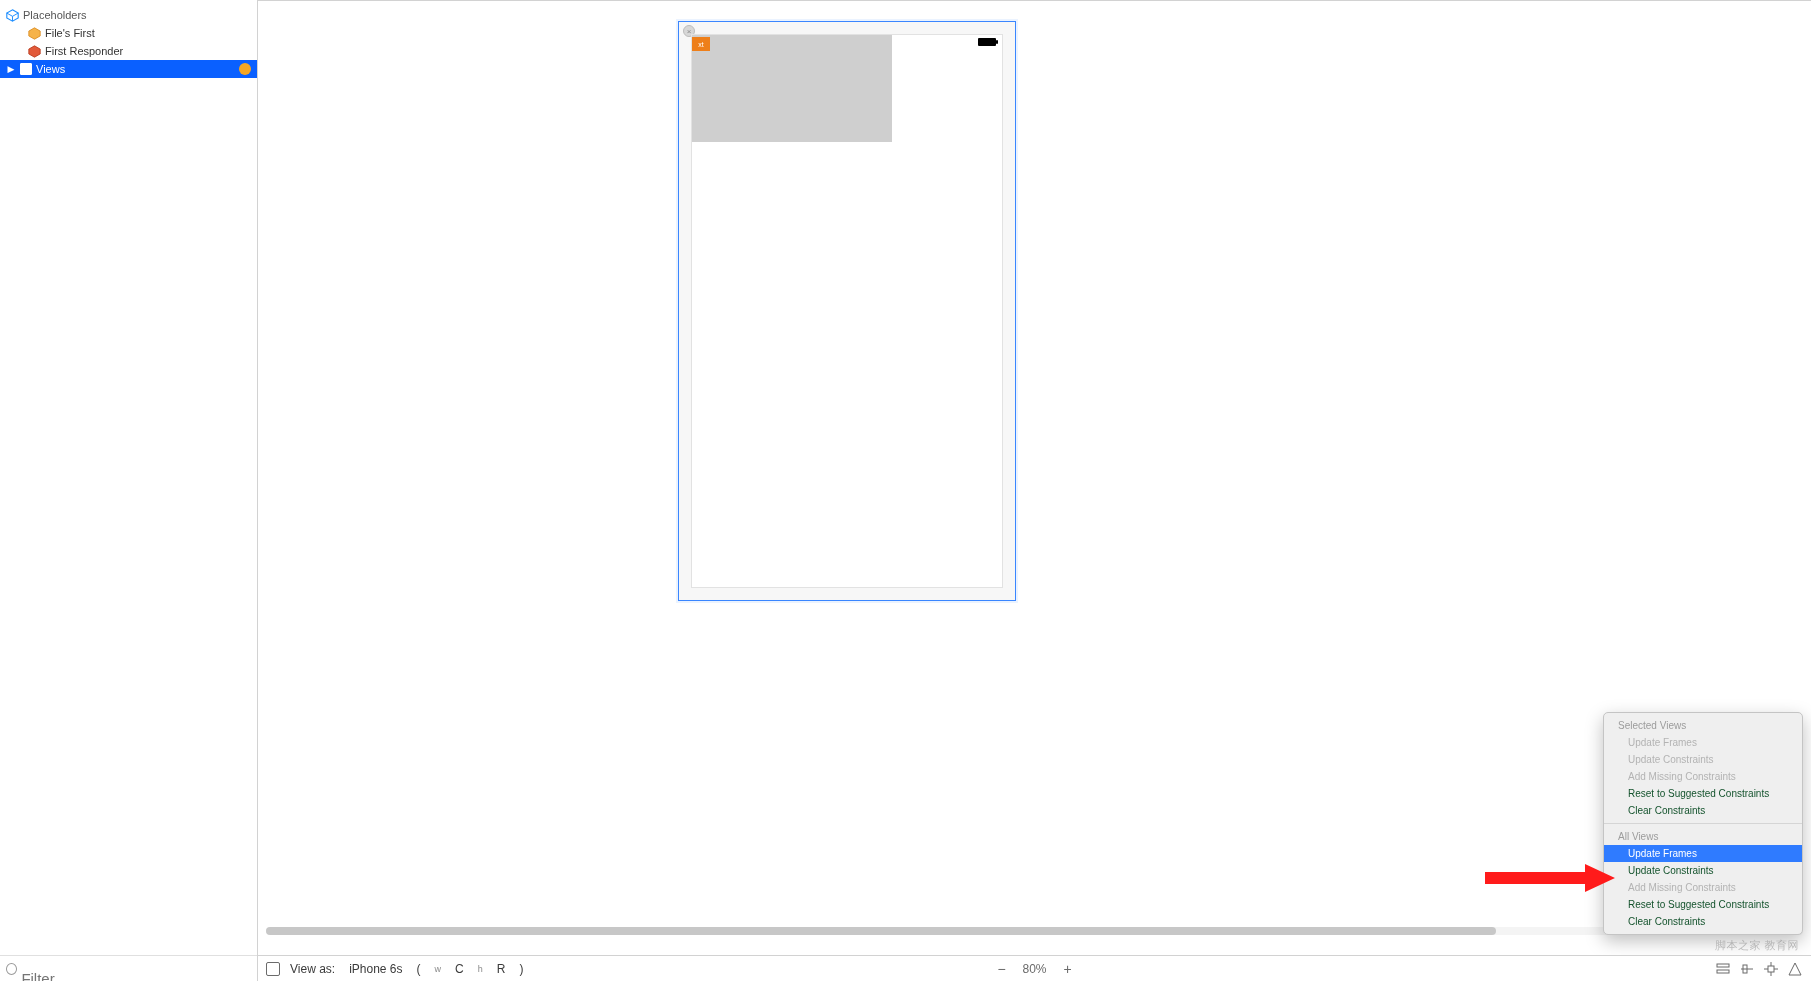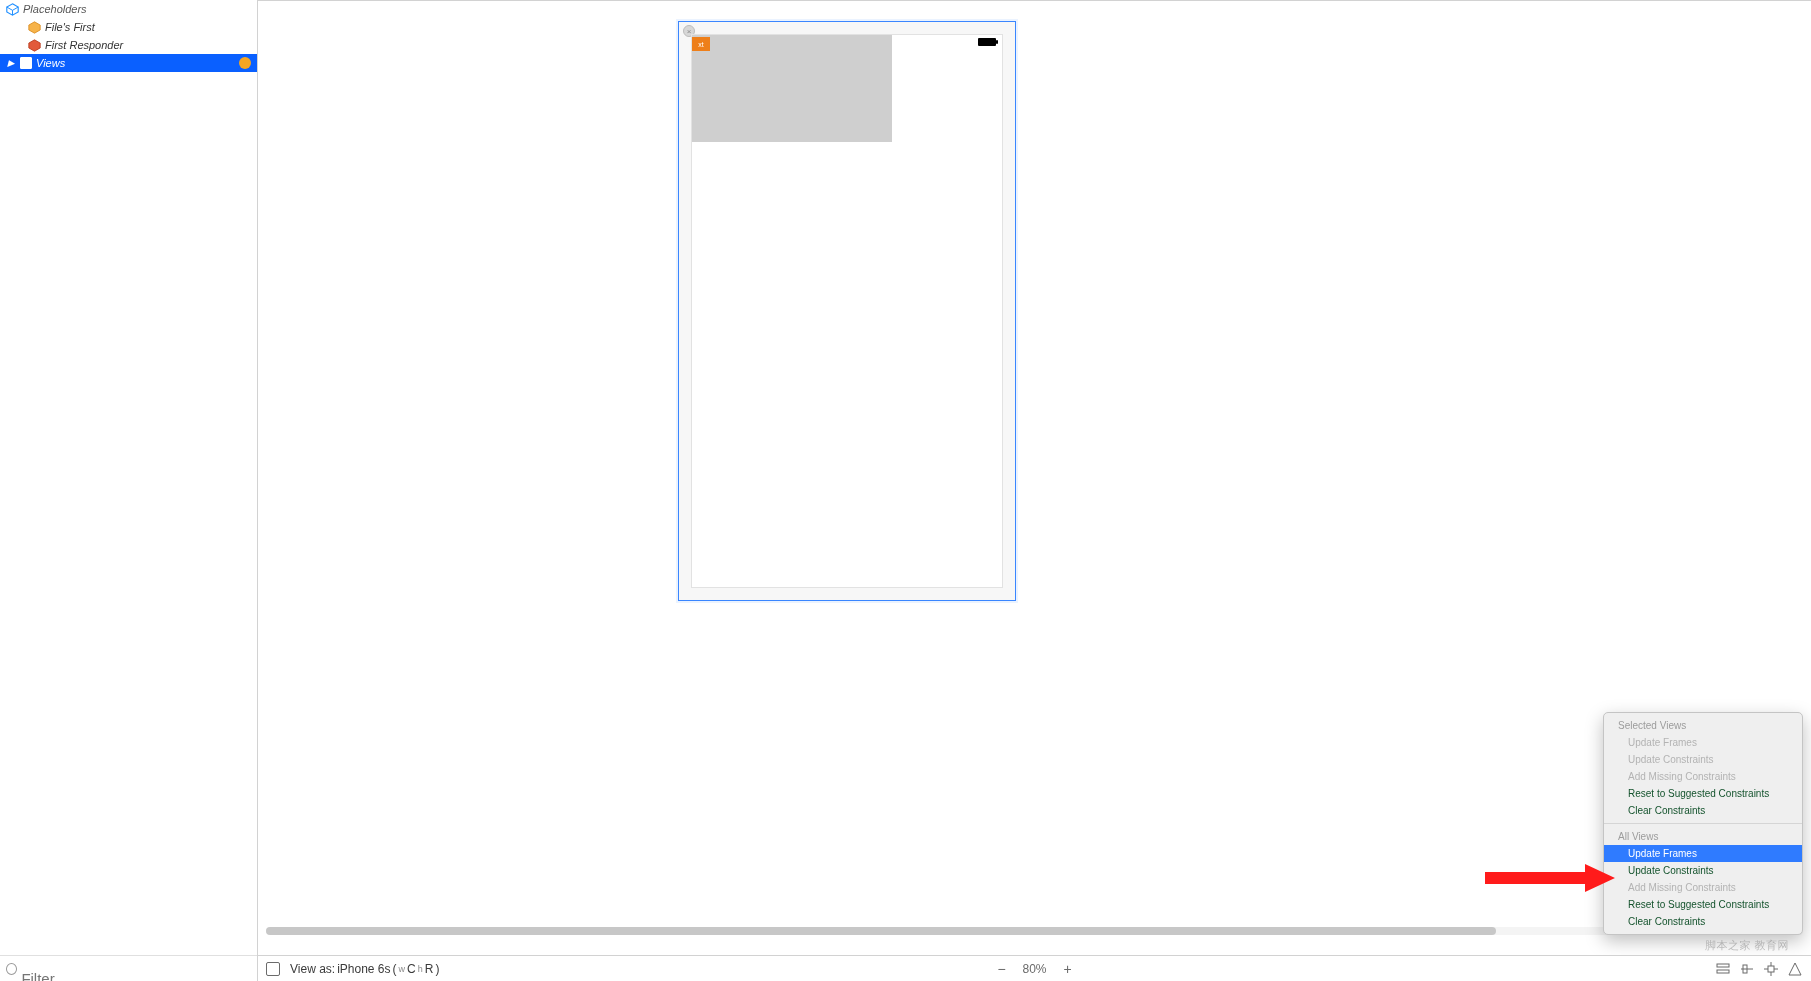--- a/index.html
+++ b/index.html
@@ -8,21 +8,21 @@
 
     
     .sidebar {
       width: 258px;
       height: 100%;
       border-right: 1px solid #d2d2d2;
       display: flex;
       flex-direction: column;
       background: #ffffff;
     }
-    .outline { flex: 1 1 auto; padding-top: 0; overflow-y: auto; font-style: italic; }
+    .outline { flex: 1 1 auto; padding-top: 6px; overflow-y: auto; }
     .outline-row {
       display: flex; align-items: center;
       height: 18px; padding-left: 6px; gap: 4px;
       font-size: 11px;
       white-space: nowrap;
     }
     .outline-row.indent1 { padding-left: 28px; }
     .outline-row.selected { background: #0a60ff; color: #fff; }
     .outline-row.selected .view-icon { background: #fff; }
     .disclosure {
@@ -103,21 +103,21 @@
     
     .bottom-bar {
       height: 26px; border-top: 1px solid #d2d2d2;
       display: flex; align-items: center; padding: 0 8px; gap: 10px;
       font-size: 12px; color: #3b3b3b; background: #ffffff;
       position: relative;
     }
     .view-as-icon {
       width: 14px; height: 14px; border: 1px solid #6b6b6b; border-radius: 2px;
     }
-    .view-as-text { display: inline-flex; align-items: center; gap: 2px; }
+    .view-as-text { display: inline-flex; align-items: center; gap: 14px; }
     .view-as-text .sub { font-size: 9px; color: #8a8a8a; }
     .zoom-group { position: absolute; left: 50%; transform: translateX(-50%); display: flex; align-items: center; gap: 14px; color: #6a6a6a; }
     .zoom-btn { width: 14px; height: 14px; display: flex; align-items: center; justify-content: center; font-size: 14px; cursor: default; }
     .right-tool-cluster { position: absolute; right: 8px; display: flex; align-items: center; gap: 8px; color: #6a6a6a; }
     .tool-icon { width: 16px; height: 16px; display: flex; align-items: center; justify-content: center; }
 
     
     .context-menu {
       position: absolute; right: 8px; bottom: 20px;
       width: 200px;
@@ -135,21 +135,21 @@
     .menu-sep { height: 1px; background: #d5d5d5; margin: 4px 0; }
 
     
     .arrow {
       position: absolute; right: 196px; bottom: 60px;
       width: 130px; height: 34px; pointer-events: none;
     }
 
     
     .watermark {
-      position: absolute; right: 22px; bottom: 2px;
+      position: absolute; right: 12px; bottom: 2px;
       font-size: 11px; color: rgba(120,120,120,0.45);
       letter-spacing: 0.5px; pointer-events: none;
     }
   </style>
 </head>
 <body>
 
 <div class="sidebar">
   <div class="outline">
     <div class="outline-row">

